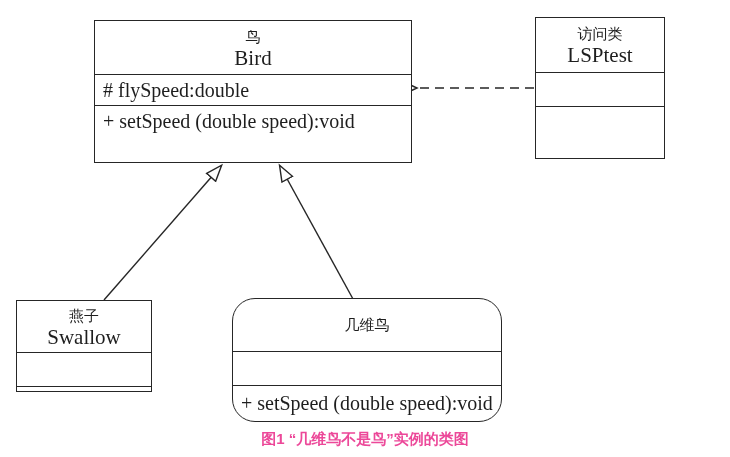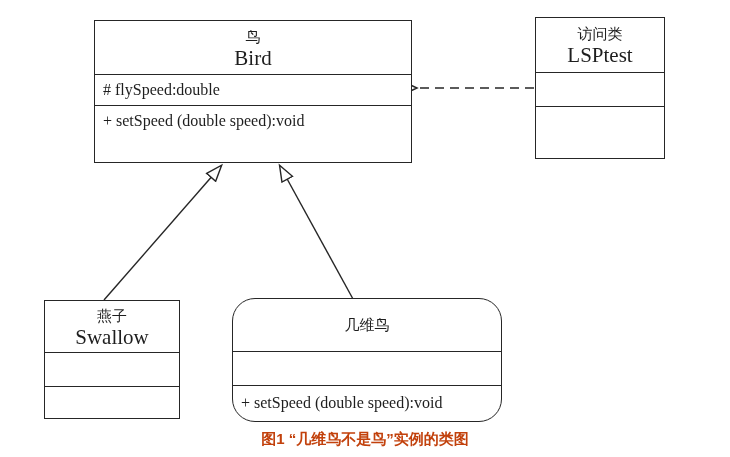--- a/index.html
+++ b/index.html
@@ -42,57 +42,57 @@
     line-height: 20px;
   }
   .cls .en {
     font-size: 21px;
     line-height: 22px;
   }
   .cls .sec {
     border-top: 1.6px solid #262626;
     box-sizing: border-box;
     padding-left: 8px;
-    font-size: 16px;
+    font-size: 20px;
     overflow: hidden;
   }
   .cls .member {
     line-height: 26px;
     white-space: nowrap;
   }
   
   .bird { left: 94px; top: 20px; width: 318px; height: 143px; }
   .bird .hdr { height: 53px; }
   .bird .attrs { height: 31px; display: flex; align-items: center; }
   .bird .ops { height: 55px; padding-top: 2px; }
   
   .lsptest { left: 535px; top: 17px; width: 130px; height: 142px; }
   .lsptest .hdr { height: 54px; }
   .lsptest .c1 { height: 34px; }
   .lsptest .c2 { height: 51px; }
   
-  .swallow { left: 44px; top: 300px; width: 136px; height: 119px; }
+  .swallow { left: 16px; top: 300px; width: 136px; height: 92px; }
   .swallow .hdr { height: 51px; }
   .swallow .c1 { height: 34px; }
   .swallow .c2 { height: 31px; }
   
   .brownkiwi { left: 232px; top: 298px; width: 270px; height: 124px; border-radius: 23px; }
   .brownkiwi .hdr { height: 52px; }
   .brownkiwi .c1 { height: 34px; }
   .brownkiwi .ops2 { height: 35px; display: flex; align-items: center; }
   .caption {
     position: absolute;
     left: 0;
     top: 430px;
     width: 100%;
     text-align: center;
     font-family: "Liberation Sans", "DejaVu Sans", sans-serif;
     font-weight: bold;
     font-size: 15px;
-    color: #c2410c;
+    color: #ec4899;
     z-index: 2;
   }
 </style>
 </head>
 <body>
 
 <div class="canvas">
 
   <svg class="arrows" width="730" height="457" viewBox="0 0 730 457">
     <defs>

